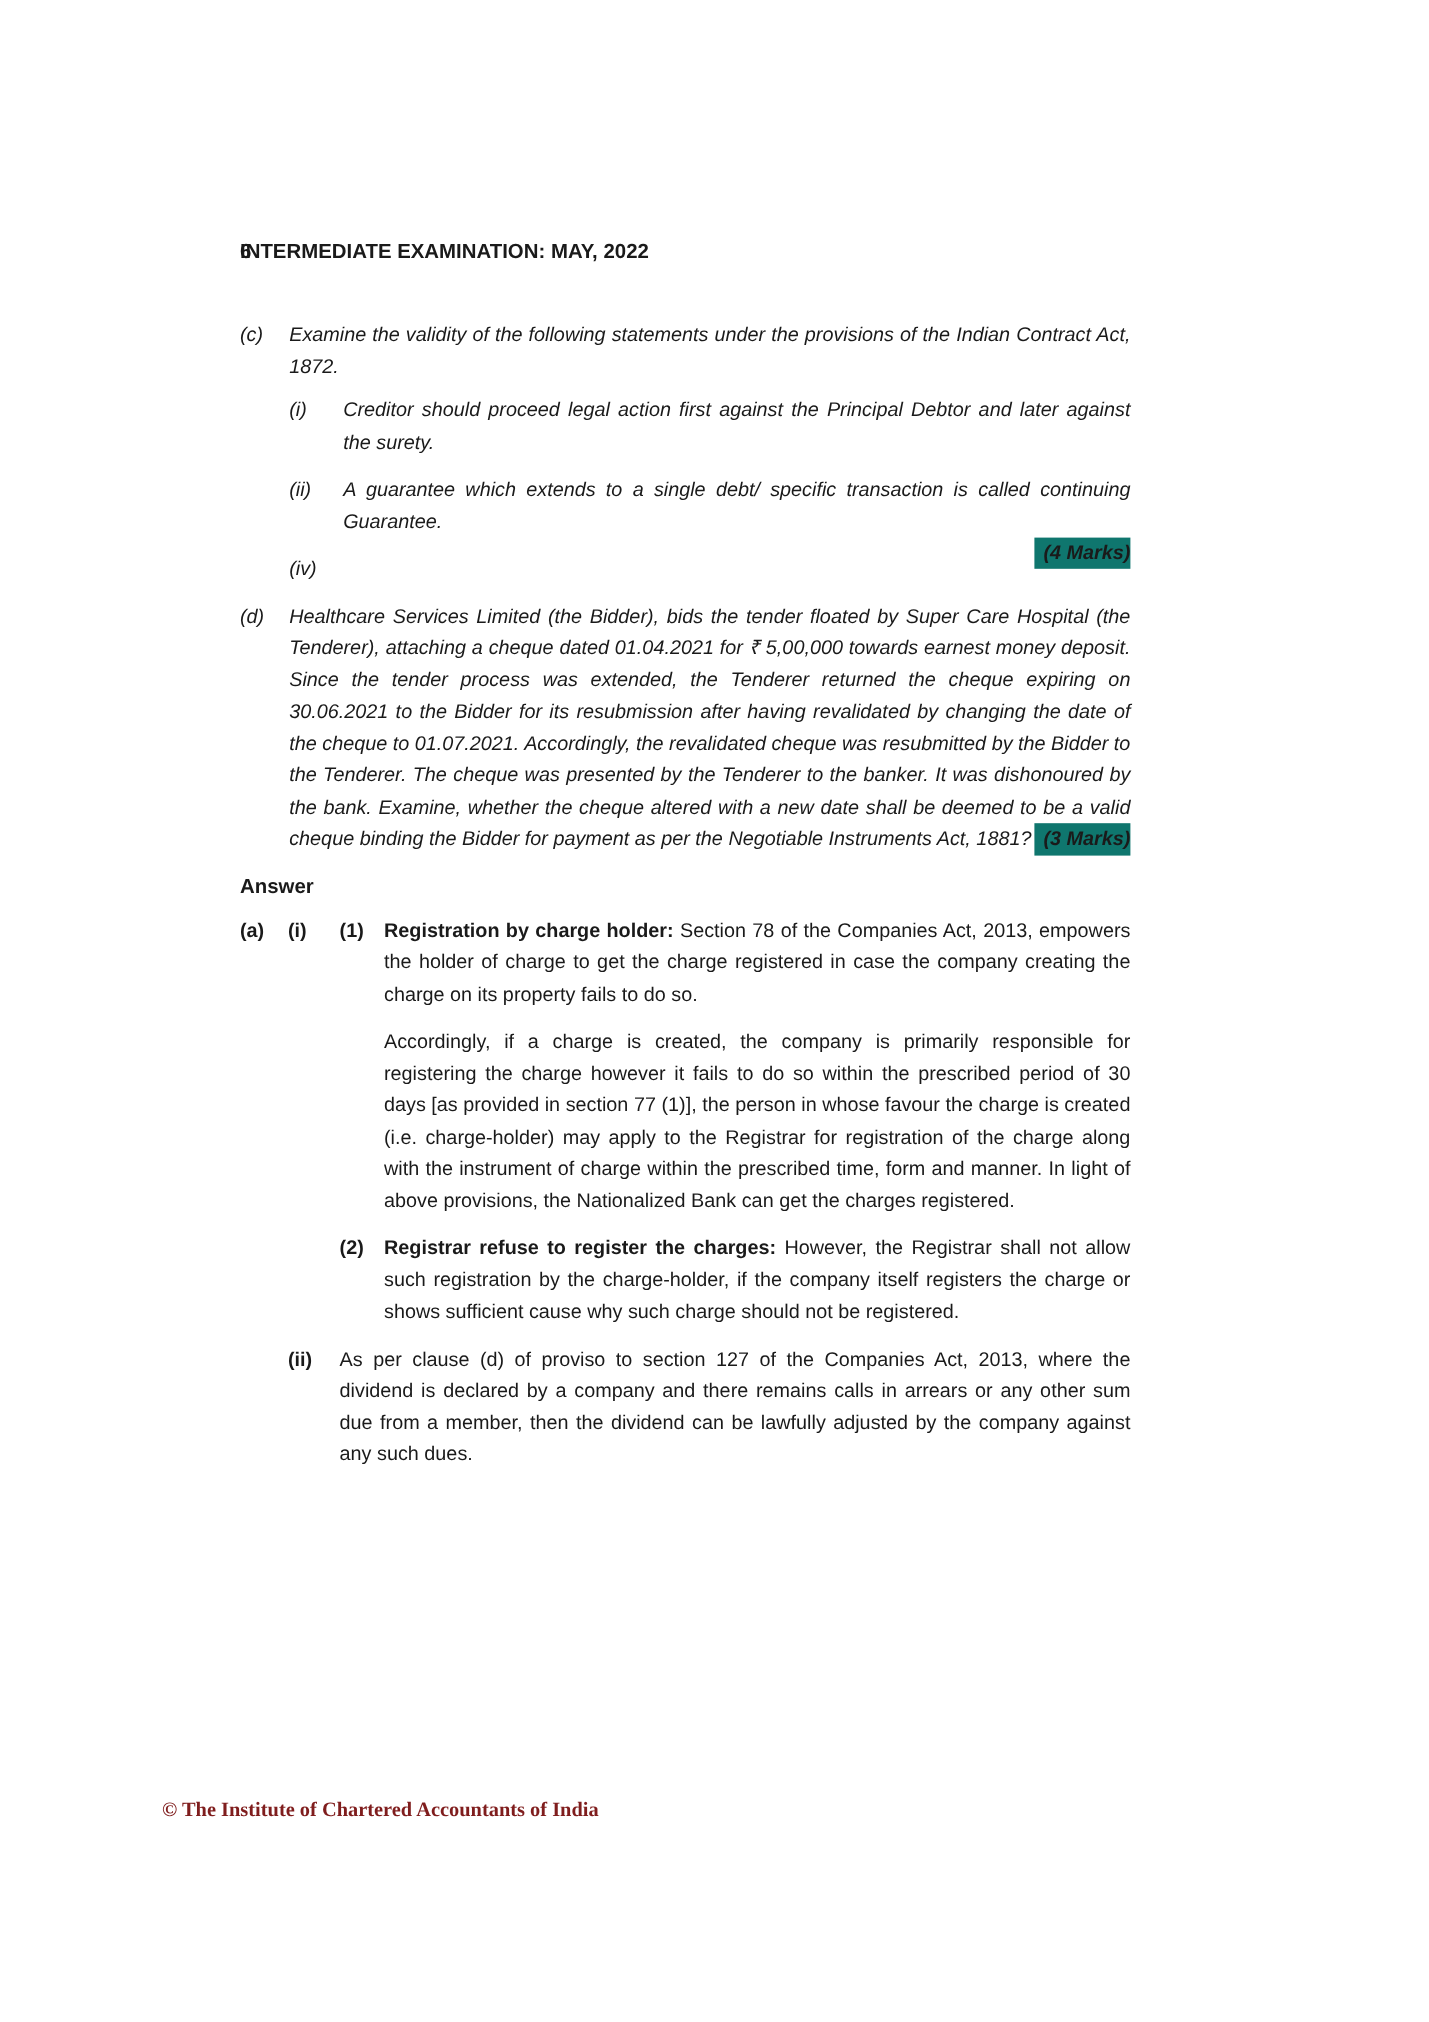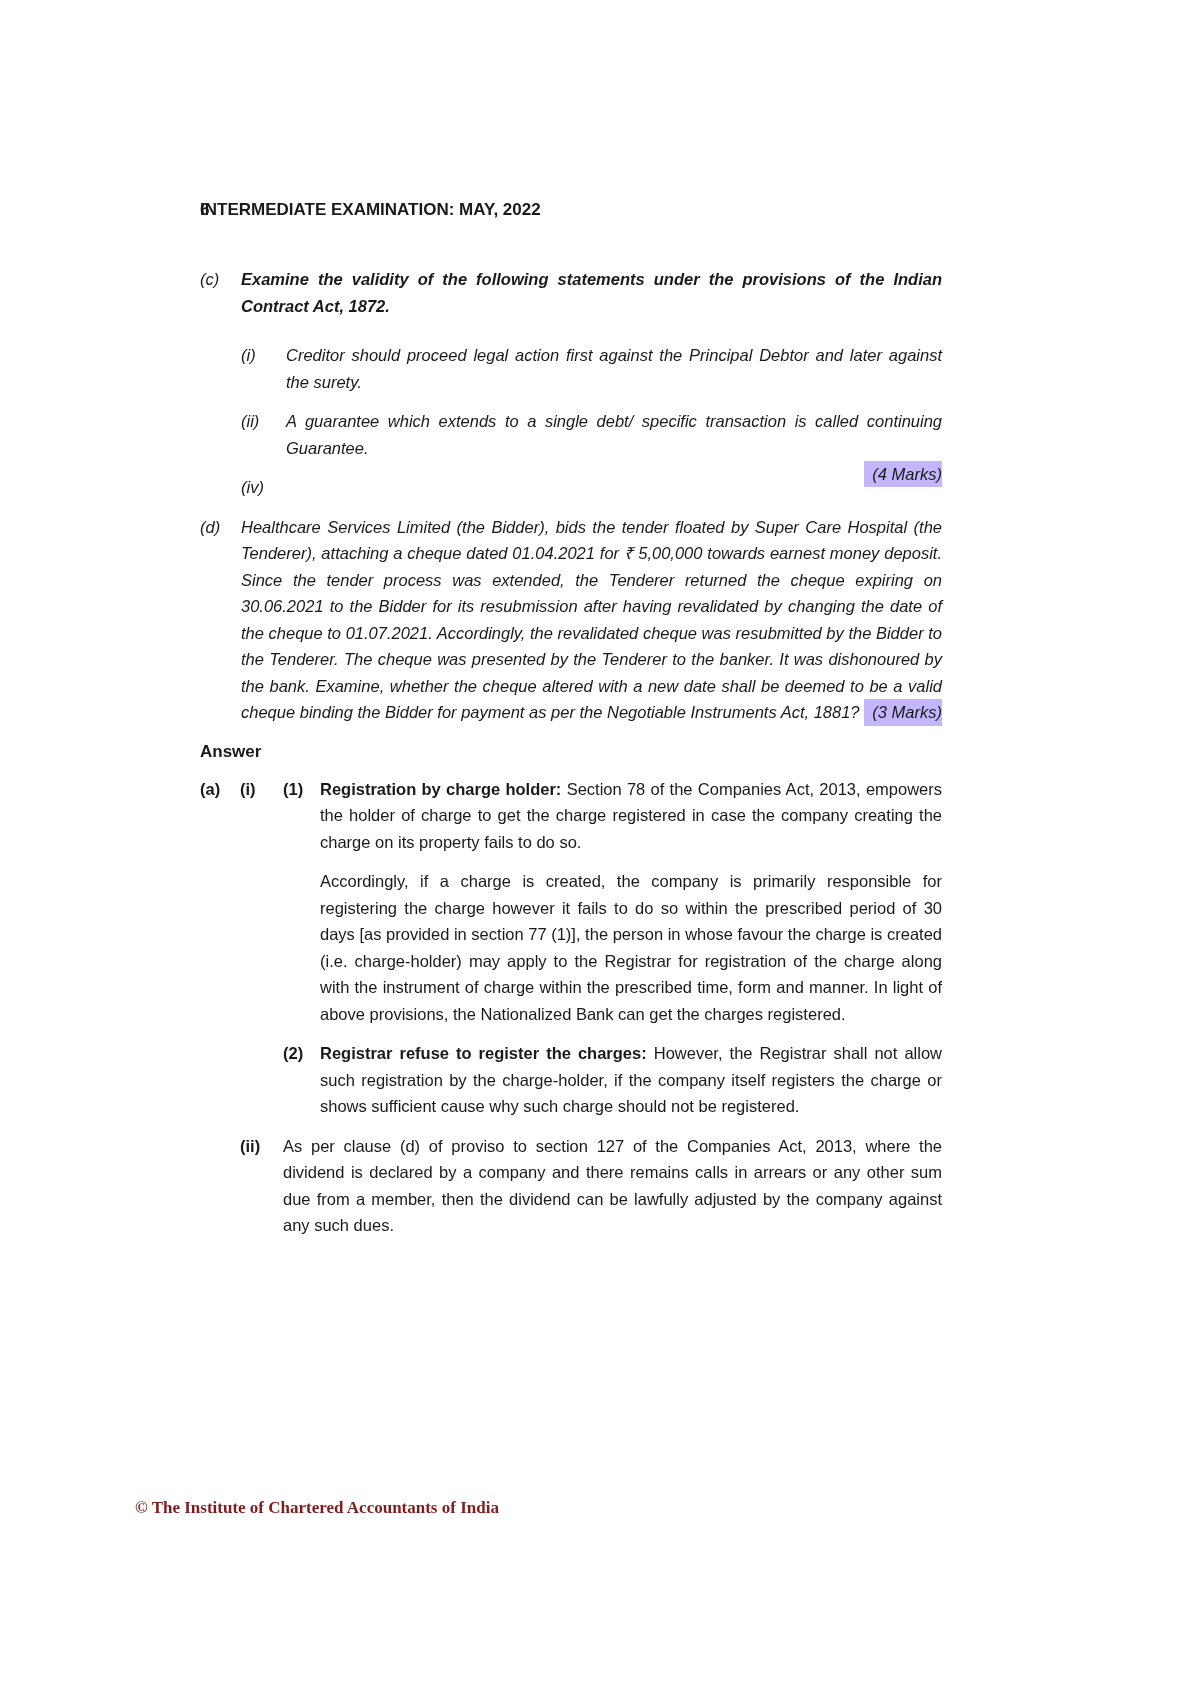--- a/index.html
+++ b/index.html
@@ -67,23 +67,23 @@
   .w-sub { width: 45px; }
   .w-a { width: 40px; }
   .w-i { width: 43px; }
   .w-n { width: 37px; }
   .b { font-weight: bold; }
   .rel { position: relative; }
   .marks {
     position: absolute;
     right: 0;
     bottom: 0;
-    font-weight: normal;
+    font-weight: bold;
     font-style: italic;
-    background: #c4b5fd;
+    background: #0f766e;
     padding-left: 8px;
   }
   .answer-heading {
     font-weight: bold;
     font-size: 17px;
     margin: 16px 0 14px 0;
   }
   .para2 {
     margin-top: 13px;
     text-align: justify;
@@ -105,21 +105,21 @@
   <div class="content">
 
     <div class="page-header">
       <span class="page-num">6</span>
       <span class="page-title">INTERMEDIATE EXAMINATION: MAY, 2022</span>
     </div>
 
     <div class="row q">
       <div class="lbl w-c">(c)</div>
       <div class="txt">
-        <div style="margin-bottom:23px;font-weight:bold;">Examine the validity of the following statements under the provisions of the Indian Contract Act, 1872.</div>
+        <div style="margin-bottom:10px;">Examine the validity of the following statements under the provisions of the Indian Contract Act, 1872.</div>
 
         <div class="row">
           <div class="lbl w-sub">(i)</div>
           <div class="txt">Creditor should proceed legal action first against the Principal Debtor and later against the surety.</div>
         </div>
 
         <div class="row">
           <div class="lbl w-sub">(ii)</div>
           <div class="txt">A guarantee which extends to a single debt/ specific transaction is called continuing Guarantee.</div>
         </div>

